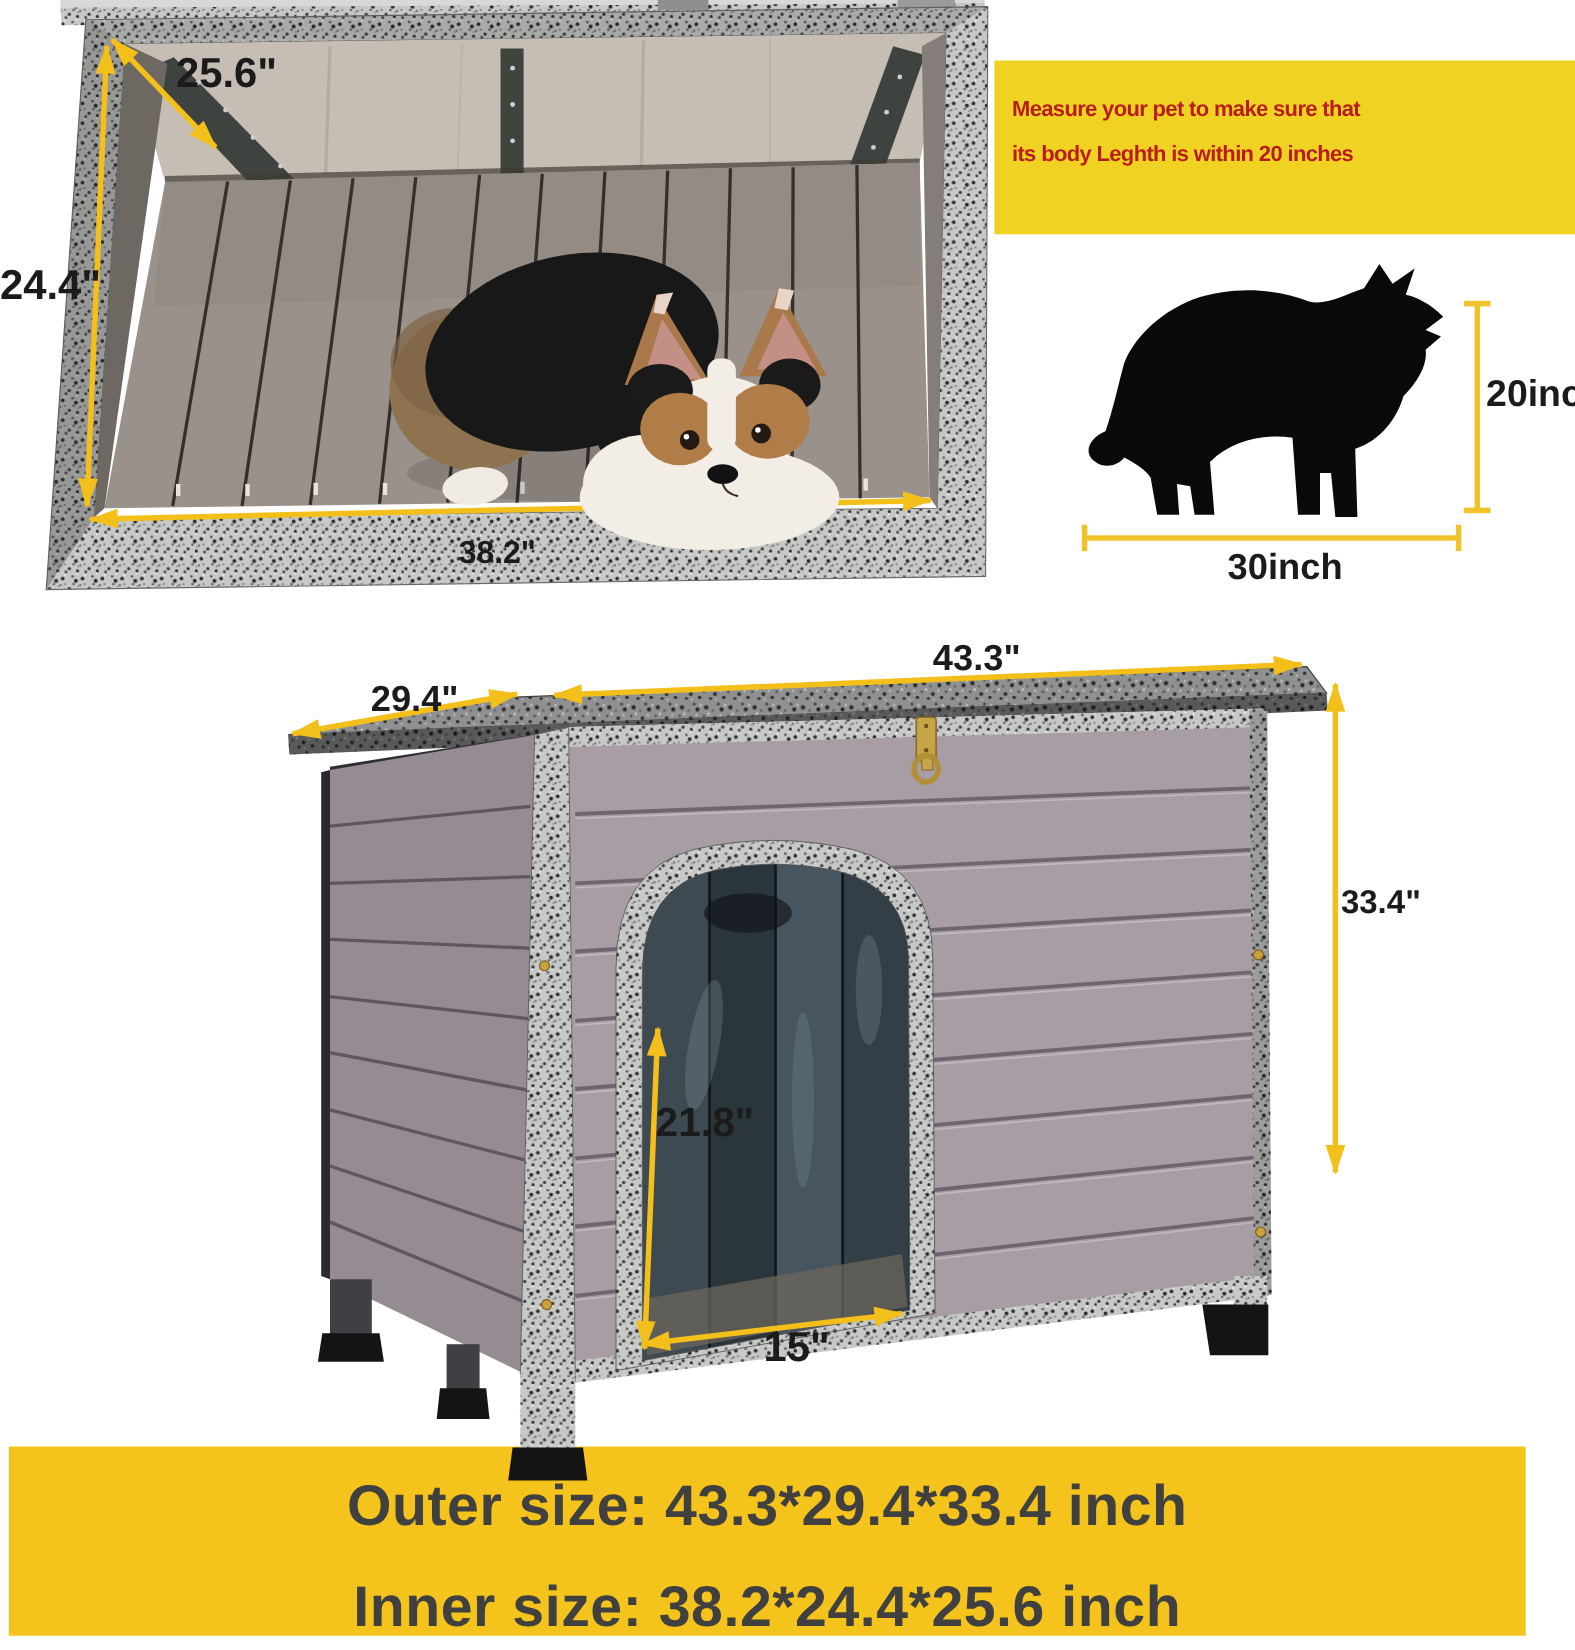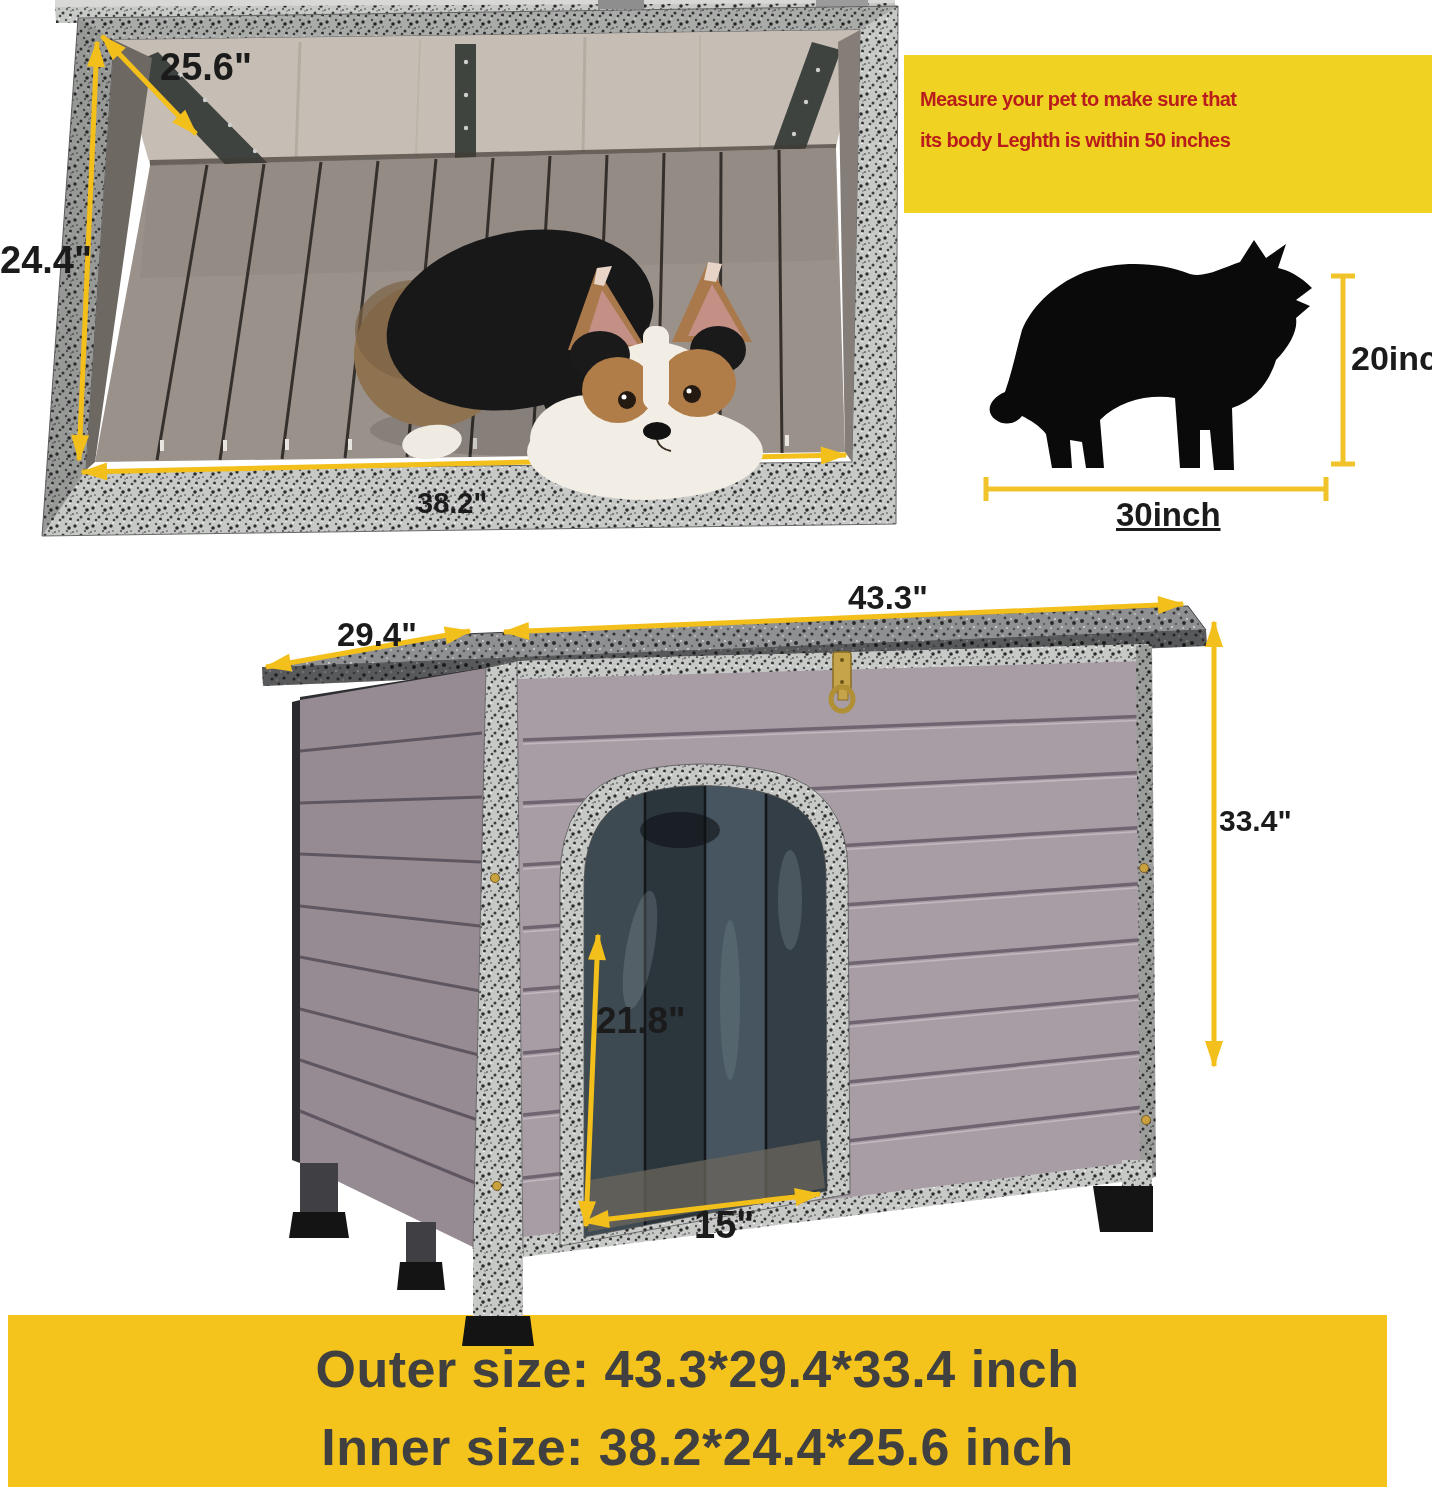--- a/index.html
+++ b/index.html
@@ -8,30 +8,30 @@
   .art{position:absolute;left:0;top:0;z-index:5;}
   .dim{position:absolute;z-index:9;font-weight:700;color:#1b1b1b;white-space:nowrap;line-height:1;}
   .note-box{position:absolute;left:904px;top:55px;width:528px;height:158px;background:#F0D322;
             z-index:2;box-sizing:border-box;padding:24px 0 0 16px;}
   .note-box .line{display:block;white-space:nowrap;font-size:20px;font-weight:700;color:#b91c1c;
                   line-height:41px;letter-spacing:-0.6px;}
   .size-banner{position:absolute;left:8px;top:1315px;width:1379px;height:172px;background:#F4C41C;
                z-index:1;text-align:center;box-sizing:border-box;padding-top:26px;}
   .size-banner .bline{display:block;white-space:nowrap;font-size:52px;font-weight:700;color:#404040;
                       line-height:56px;letter-spacing:0.5px;}
-  .size-banner .bline + .bline{margin-top:22px;}
+  .size-banner .bline + .bline{margin-top:36px;}
 </style>
 </head>
 <body>
 
 <div class="stage">
 
   <div class="note-box">
     <span class="line">Measure your pet to make sure that</span>
-    <span class="line">its body Leghth is within 50 inches</span>
+    <span class="line">its body Leghth is within 20 inches</span>
   </div>
 
   <div class="size-banner">
     <span class="bline">Outer size: 43.3*29.4*33.4 inch</span>
     <span class="bline">Inner size: 38.2*24.4*25.6 inch</span>
   </div>
 
   <svg class="art" width="1432" height="1500" viewBox="0 0 1432 1500">
     <defs>
       <pattern id="pSpeck" patternUnits="userSpaceOnUse" width="18" height="18">
@@ -318,15 +318,15 @@
   <div class="dim" style="left:0px;top:241px;font-size:38px;">24.4"</div>
   <div class="dim" style="left:417px;top:489px;font-size:29px;">38.2"</div>
 
   <div class="dim" style="left:848px;top:581px;font-size:33px;">43.3"</div>
   <div class="dim" style="left:337px;top:618px;font-size:33px;">29.4"</div>
   <div class="dim" style="left:1219px;top:806px;font-size:30px;">33.4"</div>
   <div class="dim" style="left:596px;top:1002px;font-size:37px;">21.8"</div>
   <div class="dim" style="left:694px;top:1206px;font-size:38px;">15"</div>
 
   <div class="dim" style="left:1351px;top:341px;font-size:34px;">20inch</div>
-  <div class="dim" style="left:1116px;top:498px;font-size:33px;text-decoration:underline;">30inch</div>
+  <div class="dim" style="left:1116px;top:498px;font-size:33px;">30inch</div>
 
 </div>
 
 </body></html>

